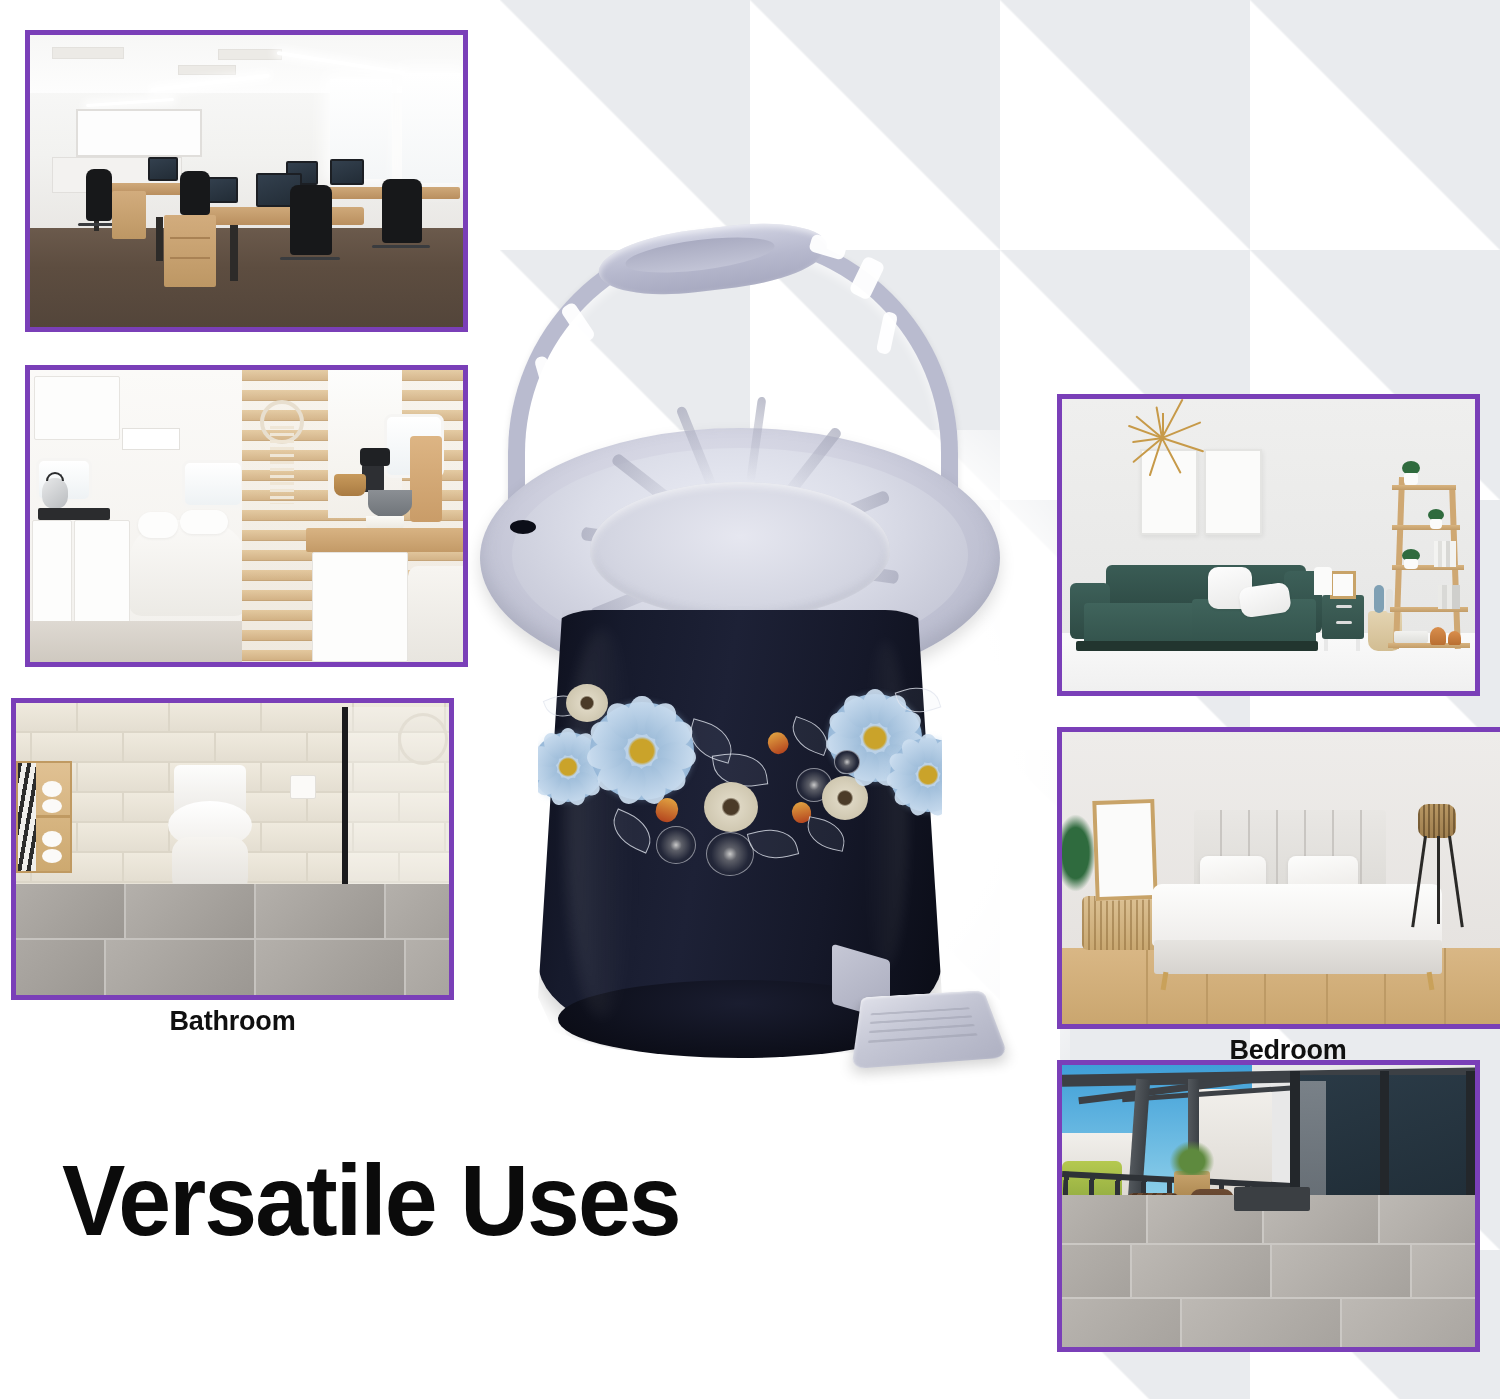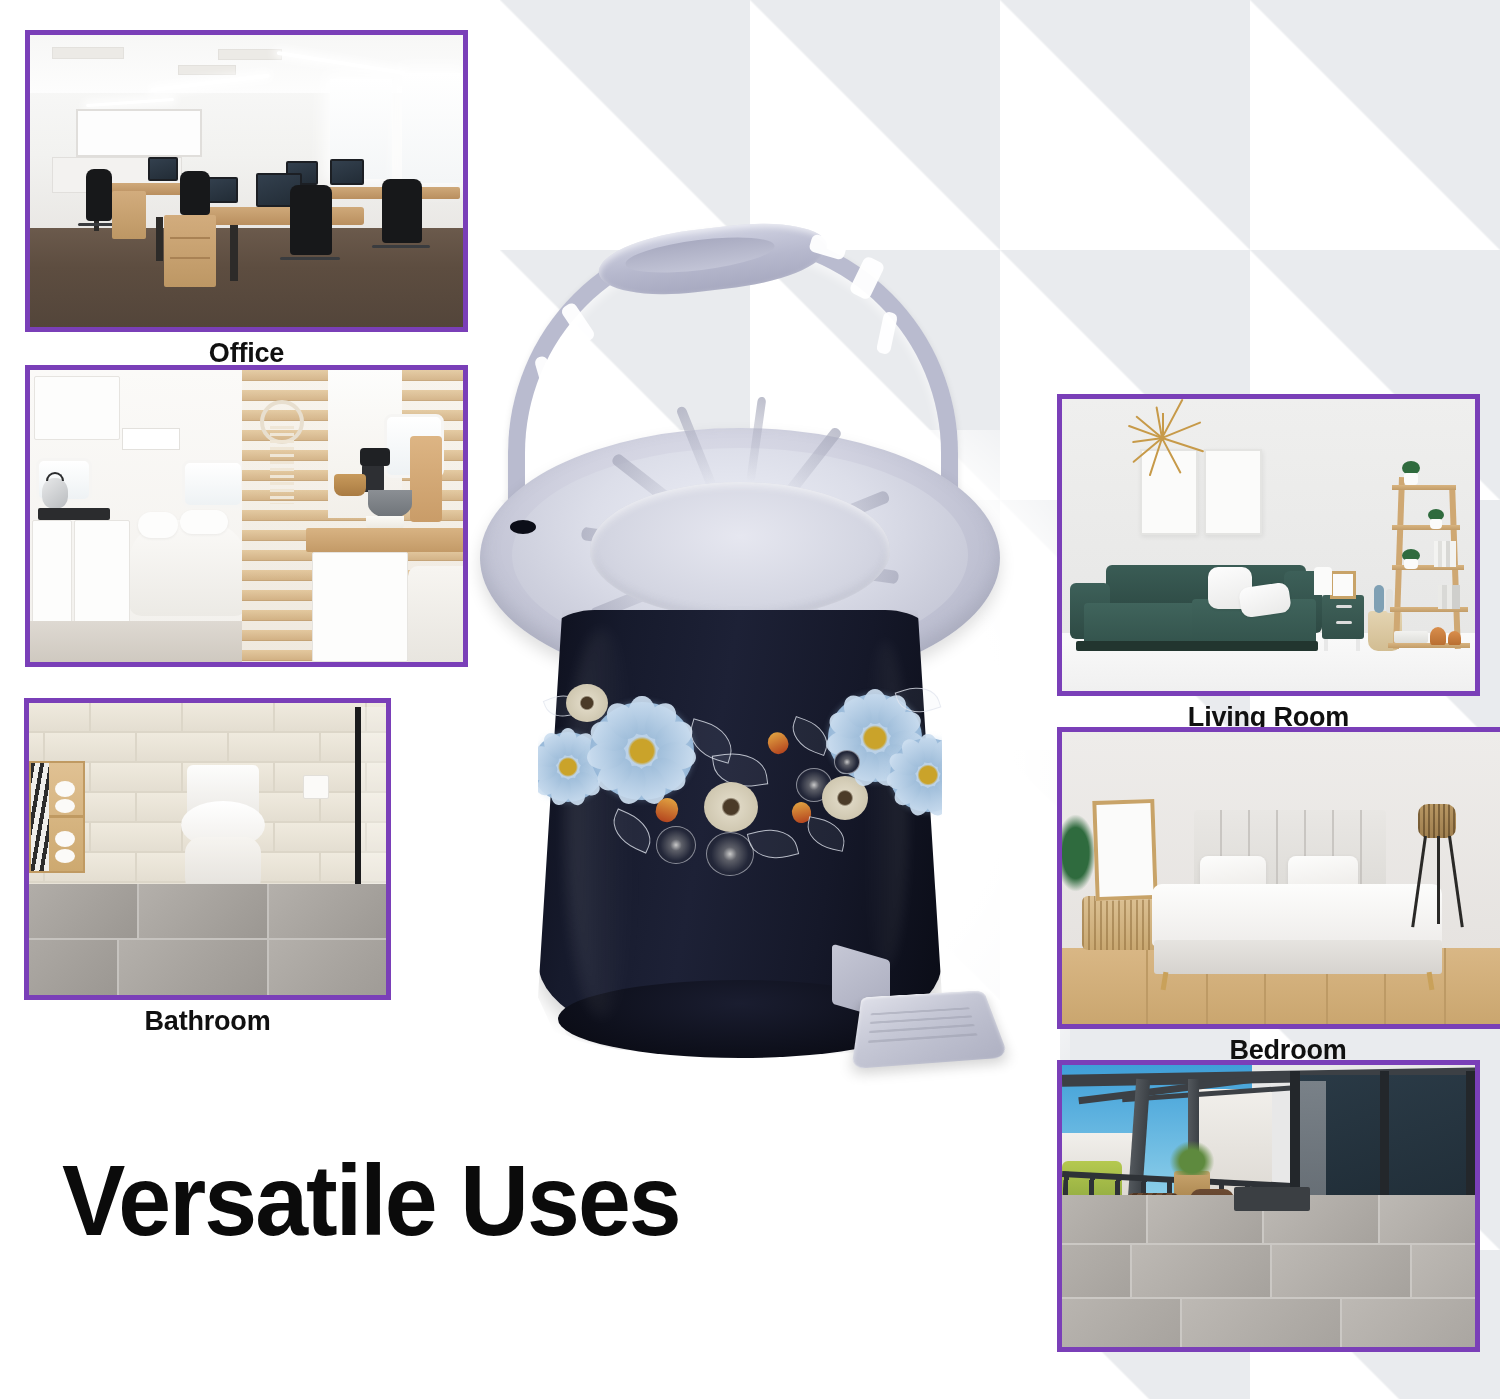--- a/index.html
+++ b/index.html
@@ -372,21 +372,20 @@
       <div class="of-chair" style="left:352px; top:144px; width:40px; height:64px;"></div>
       <div class="of-chairbase" style="left:342px; top:210px; width:58px;"></div>
       <div class="of-chair" style="left:150px; top:136px; width:30px; height:44px;"></div>
 
       <div class="of-cab" style="left:134px; top:180px; width:52px; height:72px;"></div>
       <div class="of-cabline" style="left:140px; top:202px; width:40px;"></div>
       <div class="of-cabline" style="left:140px; top:222px; width:40px;"></div>
       <div class="of-cab" style="left:82px; top:156px; width:34px; height:48px;"></div>
     </div>
   </div>
-  <div class="photo-label">Office</div>
 </div>
 
 <div class="photo-card" style="left:25px; top:365px; width:443px;">
   <div class="photo-frame" style="height:302px;">
     <div class="scene">
       <div class="rv-left">
         <div class="rv-cabinet" style="left:4px; top:6px; width:86px; height:64px;"></div>
         <div class="rv-shelf" style="left:92px; top:58px; width:58px; height:22px;"></div>
         <div class="rv-win" style="left:6px; top:88px; width:56px; height:44px;"></div>
         <div class="rv-win" style="left:152px; top:90px; width:62px; height:48px;"></div>
@@ -428,21 +427,21 @@
         <div style="position:absolute;left:124px;top:146px;width:38px;height:18px;background:linear-gradient(180deg,#fbfaf6,#e6e2d8);border-radius:0 0 50% 50%;"></div>
         <div style="position:absolute;left:92px;top:104px;width:32px;height:22px;background:linear-gradient(180deg,#c89a5c,#a97b42);border-radius:4px 4px 8px 8px;"></div>
         <div class="rv-counter" style="left:64px; top:158px; width:158px; height:24px;"></div>
         <div class="rv-cabinet" style="left:70px; top:182px; width:96px; height:110px;"></div>
         <div style="position:absolute;left:166px;top:196px;width:58px;height:96px;background:linear-gradient(180deg,#f7f5f1,#e8e5df);border-radius:10px 0 0 0;"></div>
       </div>
     </div>
   </div>
 </div>
 
-<div class="photo-card" style="left:24px; top:698px; width:367px;">
+<div class="photo-card" style="left:11px; top:698px; width:443px;">
   <div class="photo-frame" style="height:302px;">
     <div class="scene">
       <div class="bt-wall">
         <div class="bt-tilerow" style="top:0px;">
           <div class="bt-tile" style="left:-30px; width:92px;"></div>
           <div class="bt-tile" style="left:62px; width:92px;"></div>
           <div class="bt-tile" style="left:154px; width:92px;"></div>
           <div class="bt-tile" style="left:246px; width:92px;"></div>
           <div class="bt-tile" style="left:338px; width:92px;"></div>
         </div>
@@ -566,21 +565,20 @@
       <div class="lv-pot" style="left:368px; top:120px; width:12px; height:10px;"></div>
       <div class="lv-plant" style="left:340px; top:150px; width:18px; height:13px;"></div>
       <div class="lv-pot" style="left:342px; top:160px; width:14px; height:10px;"></div>
       <div style="position:absolute;left:372px;top:142px;width:22px;height:26px;background:linear-gradient(90deg,#f3f3f1 0 4px,#e0e0dd 4px 8px,#f3f3f1 8px 12px,#d8d8d5 12px 16px,#f3f3f1 16px 22px);"></div>
       <div style="position:absolute;left:376px;top:186px;width:22px;height:24px;background:linear-gradient(90deg,#eaeae7 0 4px,#d9d9d6 4px 9px,#eaeae7 9px 14px,#cfcfcc 14px 22px);"></div>
       <div style="position:absolute;left:368px;top:228px;width:16px;height:18px;background:linear-gradient(180deg,#d98e4c,#b96f32);border-radius:50% 50% 20% 20%;"></div>
       <div style="position:absolute;left:386px;top:232px;width:13px;height:14px;background:linear-gradient(180deg,#d98e4c,#b96f32);border-radius:50% 50% 20% 20%;"></div>
       <div style="position:absolute;left:332px;top:232px;width:34px;height:12px;background:linear-gradient(180deg,#f2f2f0,#dededa);border-radius:2px;"></div>
     </div>
   </div>
-  <div class="photo-label">Living Room</div>
 </div>
 
 <div class="photo-card" style="left:1057px; top:727px; width:462px;">
   <div class="photo-frame" style="height:302px;">
     <div class="scene">
       <div class="bd-wall"></div>
       <div class="bd-floor">
         <div class="bd-plank" style="left:30px; width:56px;"></div>
         <div class="bd-plank" style="left:86px; width:60px;"></div>
         <div class="bd-plank" style="left:146px; width:58px;"></div>

